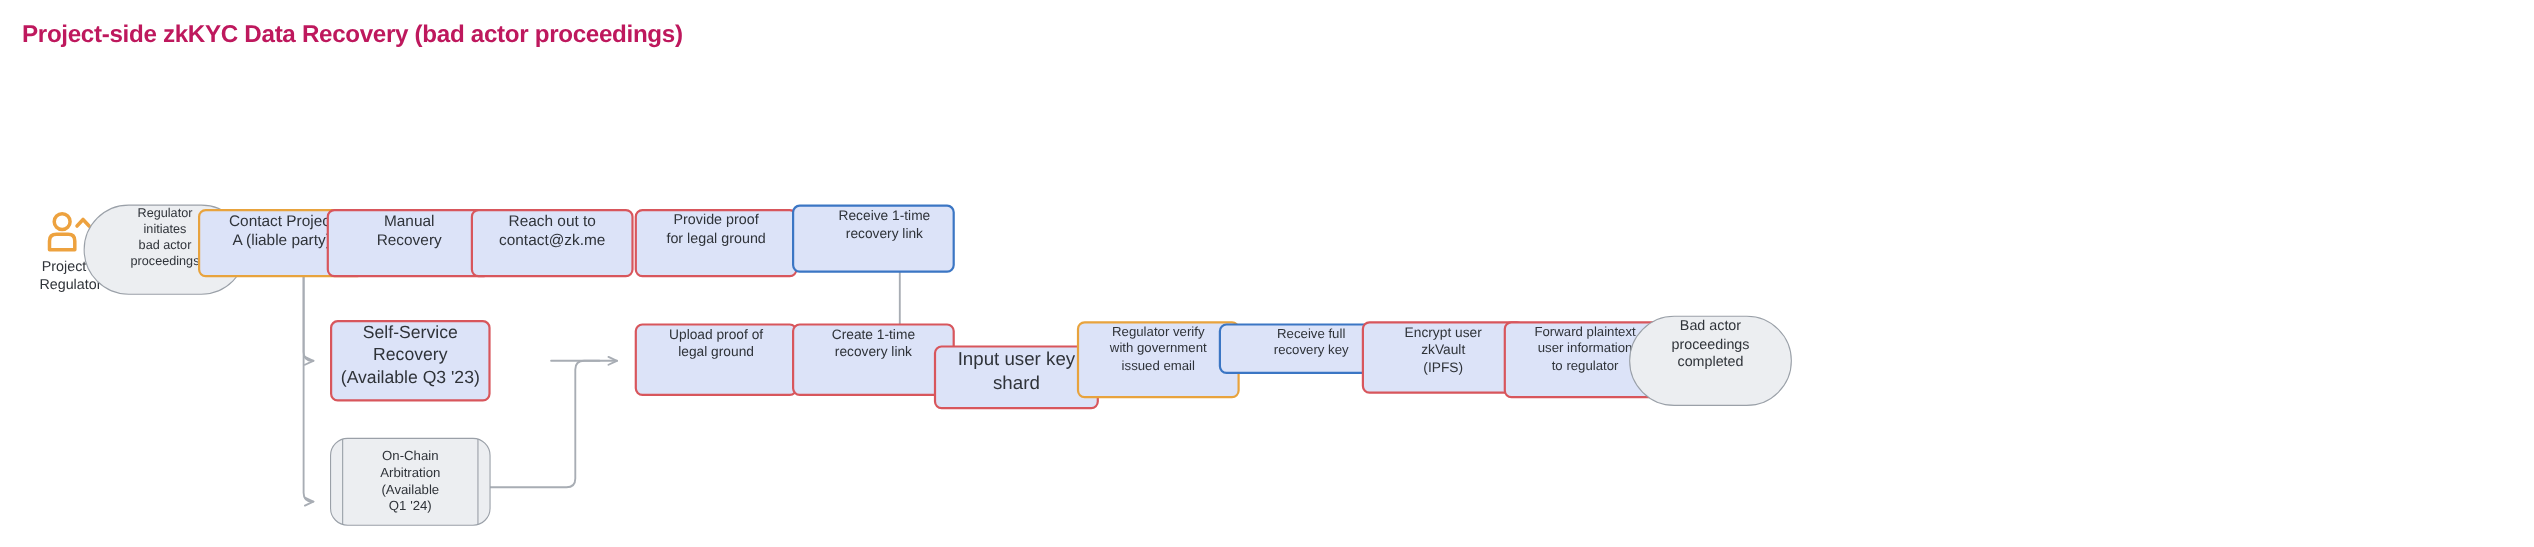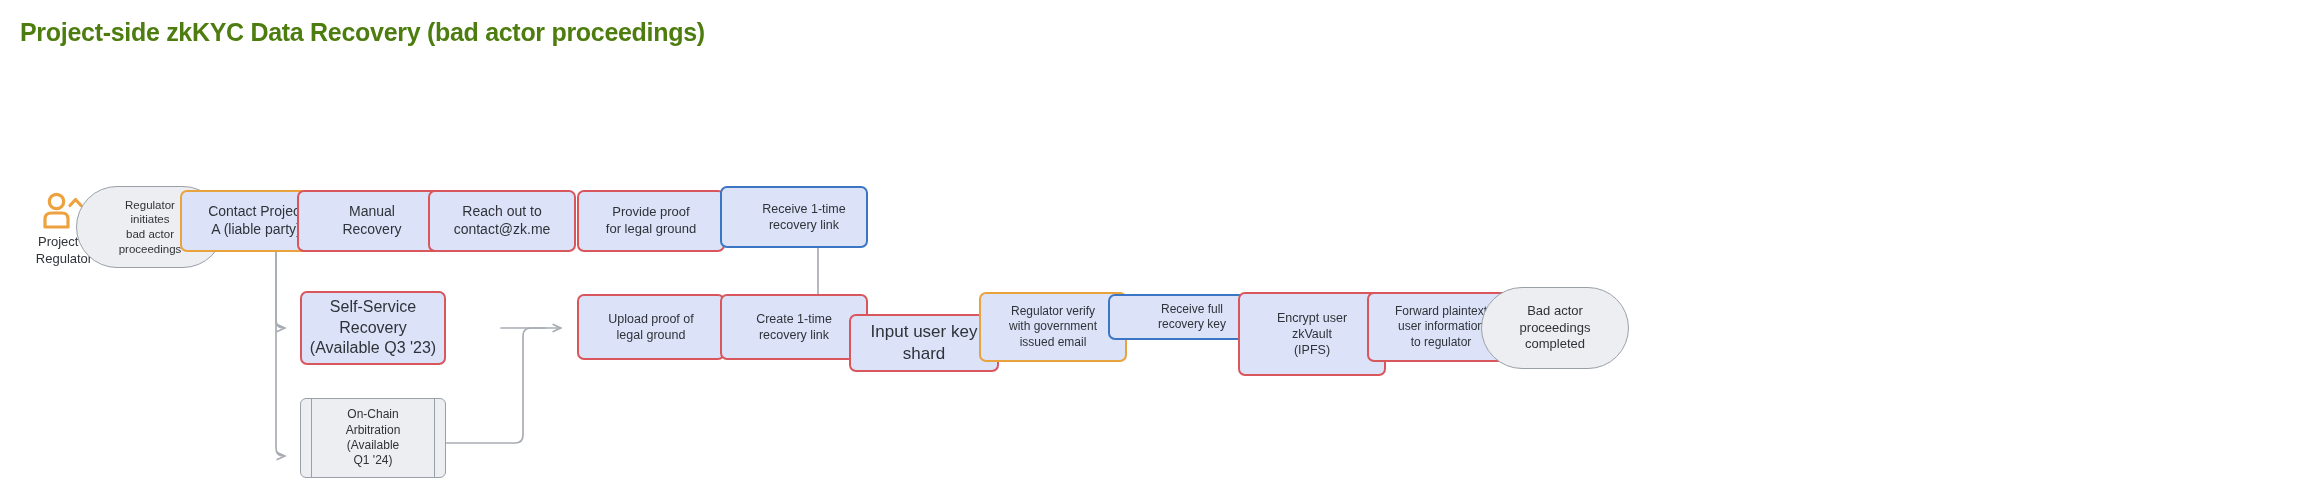--- a/index.html
+++ b/index.html
@@ -15,39 +15,38 @@
     position: relative;
     width: 2304px;
     height: 497px;
     background: #ffffff;
     overflow: hidden;
   }
   #page-title {
     position: absolute;
     left: 20px;
     top: 18px;
-    font-size: 25px;
+    font-size: 22px;
     font-weight: bold;
     letter-spacing: -0.3px;
-    color: #4d7c0f;
+    color: #be185d;
     white-space: nowrap;
   }
   
   #edges {
     position: absolute;
     left: 0;
     top: 0;
     width: 2304px;
     height: 497px;
   }
   .node {
     position: absolute;
     box-sizing: border-box;
     display: flex;
-    align-items: center;
     justify-content: center;
     text-align: center;
     line-height: 1.28;
     color: #2f3339;
     z-index: 2;
   }
   .node .lbl { display: block; padding: 0 4px; }
   .proc {
     background: #dce3f8;
     border: 2px solid #cc4b52;
@@ -57,21 +56,21 @@
   .proc.b-blue   { border-color: #3b76c4; padding-left: 20px; }
   .proc.b-red    { border-color: #d8565c; }
   .term {
     background: #eceef1;
     border: 1.6px solid #9aa0a8;
     border-radius: 999px;
   }
   .subroutine {
     background: #eceef1;
     border: 1.6px solid #9aa0a8;
-    border-radius: 6px;
+    border-radius: 16px;
     position: absolute;
     box-sizing: border-box;
     z-index: 2;
   }
   .subroutine .inner {
     position: absolute;
     top: 0; bottom: 0;
     border-left: 1.6px solid #9aa0a8;
     border-right: 1.6px solid #9aa0a8;
     left: 10px; right: 10px;
@@ -220,21 +219,21 @@
     <span class="lbl" style="white-space:pre-line;">Regulator verify
 with government
 issued email</span>
   </div>
 
   <div class="node proc b-blue" style="left:1108px; top:294px; width:148px; height:46px; font-size:12px;">
     <span class="lbl" style="white-space:pre-line;">Receive full
 recovery key</span>
   </div>
 
-  <div class="node proc b-red" style="left:1238px; top:292px; width:148px; height:84px; font-size:12.5px;">
+  <div class="node proc b-red" style="left:1238px; top:292px; width:148px; height:66px; font-size:12.5px;">
     <span class="lbl" style="white-space:pre-line;">Encrypt user
 zkVault
 (IPFS)</span>
   </div>
 
   <div class="node proc b-red" style="left:1367px; top:292px; width:148px; height:70px; font-size:12px;">
     <span class="lbl" style="white-space:pre-line;">Forward plaintext
 user information
 to regulator</span>
   </div>

